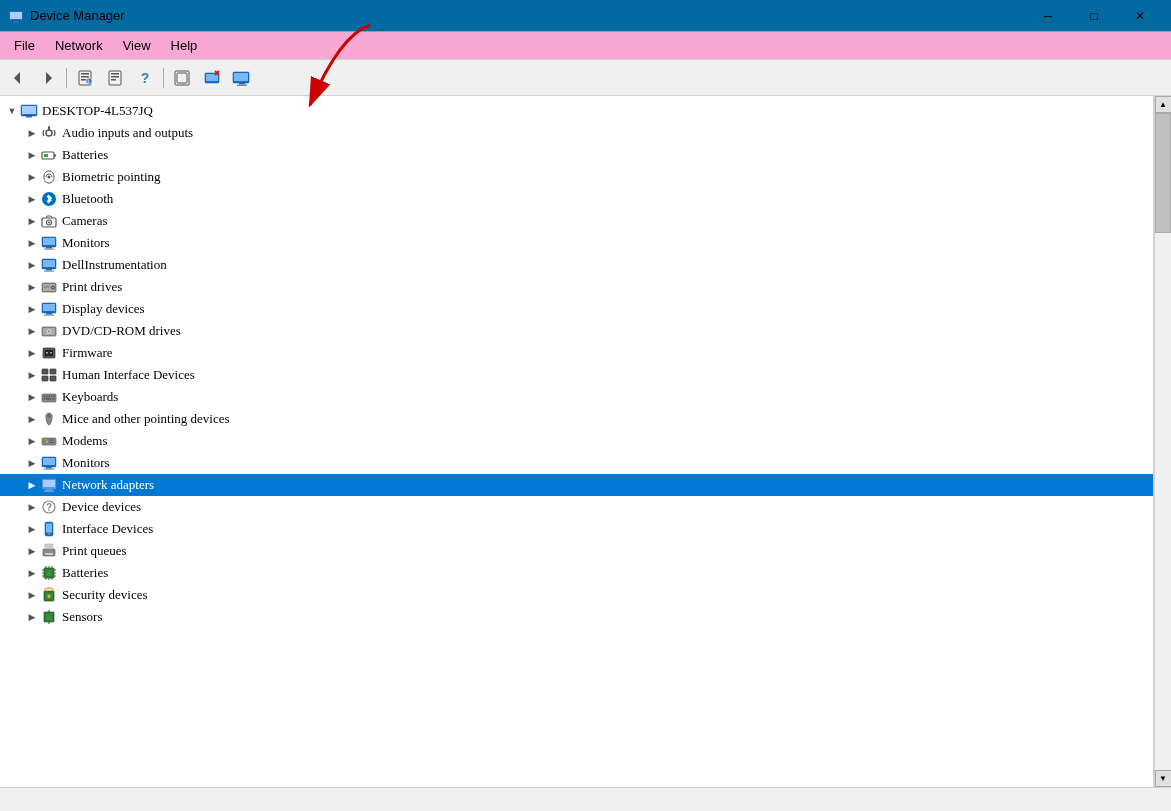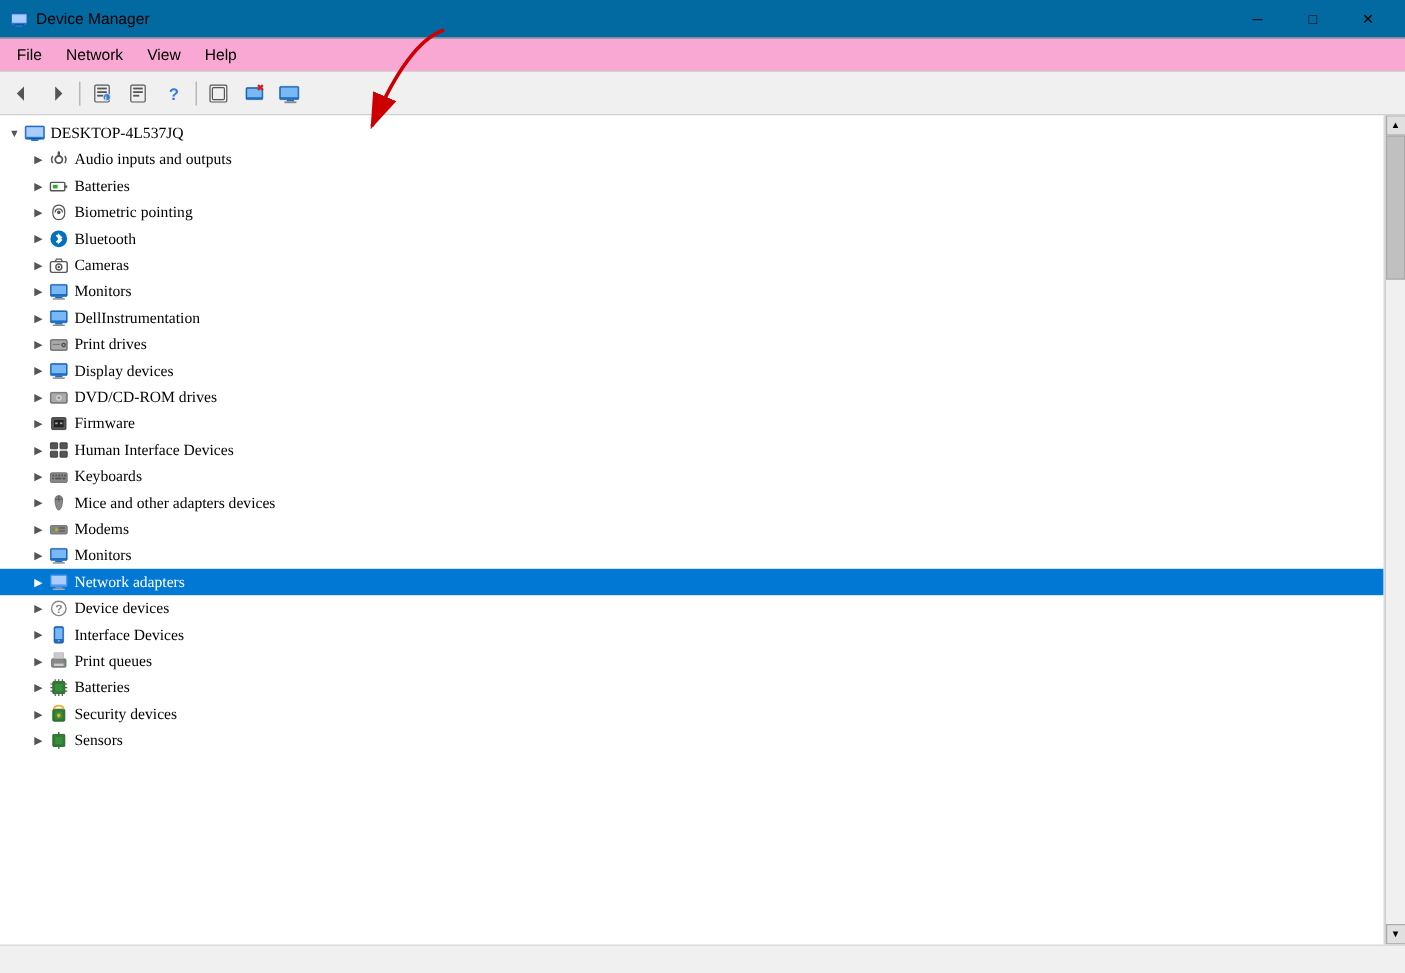--- a/index.html
+++ b/index.html
@@ -499,21 +499,21 @@
 
     <div class="tree-item child">
       <span class="expand-btn">▶</span>
       <span class="item-icon">
         <svg width="16" height="16" viewBox="0 0 16 16">
           <path d="M 5 8 Q 4 2 8 2 Q 12 2 11 8 Q 10 14 8 14 Q 6 14 5 8" fill="#888" stroke="#666" stroke-width="0.7"></path>
           <line x1="8" y1="2" x2="8" y2="7" stroke="#555" stroke-width="0.8"></line>
           <line x1="5" y1="5" x2="11" y2="5" stroke="#555" stroke-width="0.8"></line>
         </svg>
       </span>
-      <span class="item-label">Mice and other adapters devices</span>
+      <span class="item-label">Mice and other pointing devices</span>
     </div>
 
     <div class="tree-item child">
       <span class="expand-btn">▶</span>
       <span class="item-icon">
         <svg width="16" height="16" viewBox="0 0 16 16">
           <rect x="1" y="5" width="14" height="7" rx="1" fill="#888" stroke="#666" stroke-width="0.7"></rect>
           <circle cx="3.5" cy="8.5" r="1" fill="#33aa33"></circle>
           <circle cx="6" cy="8.5" r="1" fill="#ffaa00"></circle>
           <rect x="8" y="6.5" width="5" height="1" fill="#555"></rect>

